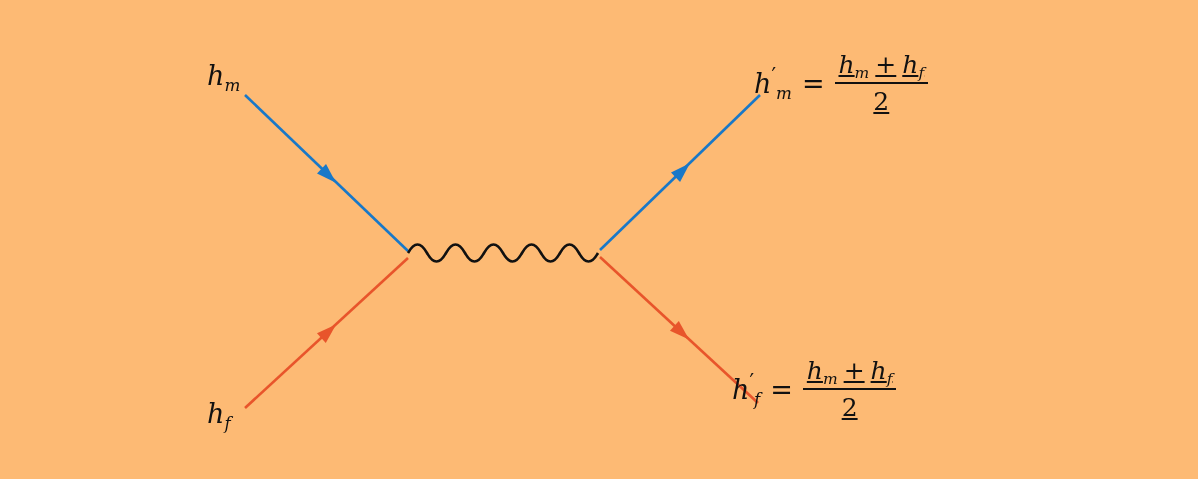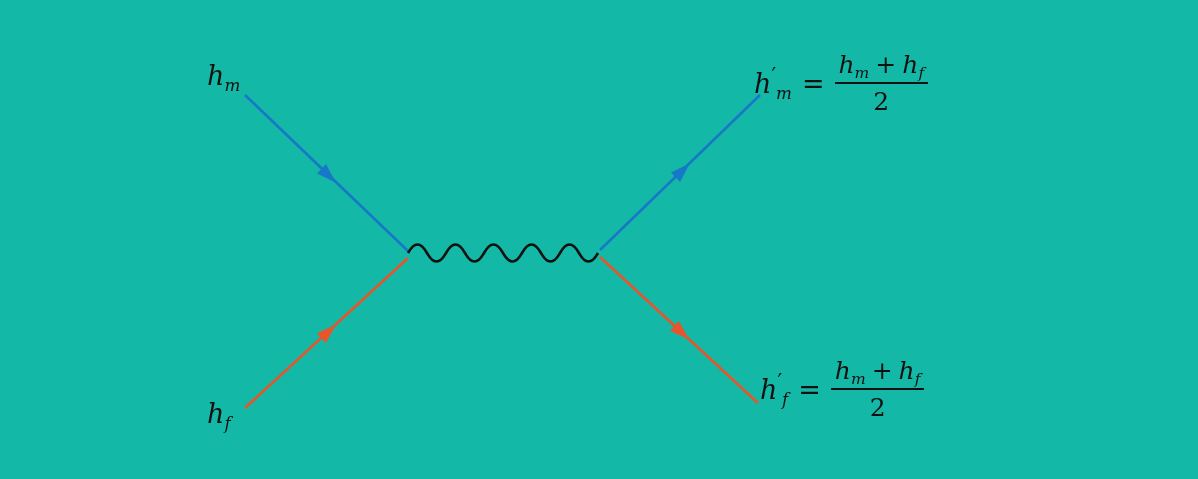--- a/index.html
+++ b/index.html
@@ -5,21 +5,21 @@
   html, body {
     margin: 0;
     padding: 0;
     background: #ffffff;
     font-family: "DejaVu Serif", serif;
   }
   .stage {
     position: relative;
     width: 1198px;
     height: 479px;
-    background: #14b8a6;
+    background: #fdba74;
     overflow: hidden;
   }
   .diagram-svg {
     position: absolute;
     left: 0;
     top: 0;
   }
   .line-male   { stroke: #1878c8; stroke-width: 2.6; fill: none; }
   .line-female { stroke: #e8552b; stroke-width: 2.6; fill: none; }
   .wave        { stroke: #111111; stroke-width: 2.6; fill: none; }
@@ -58,20 +58,21 @@
   .eq-row {
     display: inline-flex;
     align-items: center;
   }
   .frac {
     display: inline-flex;
     flex-direction: column;
     align-items: center;
     font-size: 25px;
     vertical-align: middle;
+    text-decoration: underline;
   }
   .frac .num {
     padding: 0 4px 5px 4px;
     border-bottom: 2px solid #111111;
   }
   .frac .den {
     padding-top: 5px;
     font-style: normal;
   }
 </style>
@@ -113,21 +114,21 @@
       <span class="equals">=</span>
       <span class="frac">
         <span class="num">
           <span>h</span><sub>m</sub><span class="plus">+</span><span>h</span><sub>f</sub>
         </span>
         <span class="den">2</span>
       </span>
     </span>
   </div>
 
-  <div class="math-label" style="left:760px; top:358px;text-align:center;">
+  <div class="math-label" style="left:732px; top:358px;text-align:center;">
     <span class="eq-row">
       <span>
         <span>h</span><span class="prime">′</span><sub>f</sub>
       </span>
       <span class="equals">=</span>
       <span class="frac">
         <span class="num">
           <span>h</span><sub>m</sub><span class="plus">+</span><span>h</span><sub>f</sub>
         </span>
         <span class="den">2</span>

